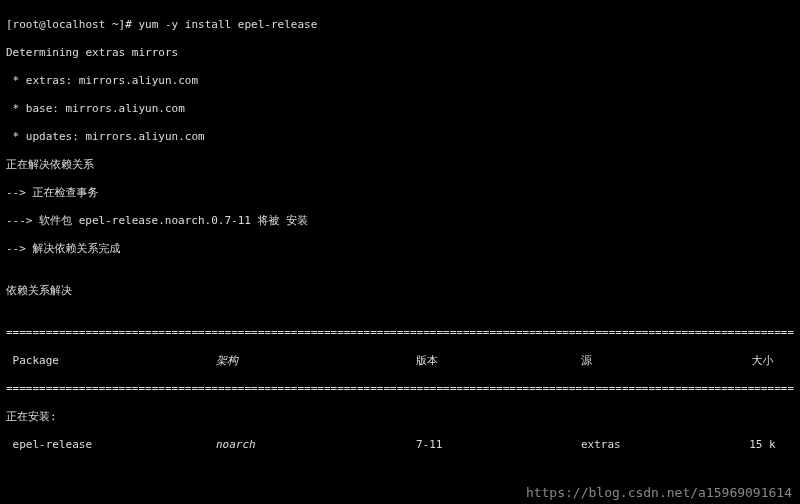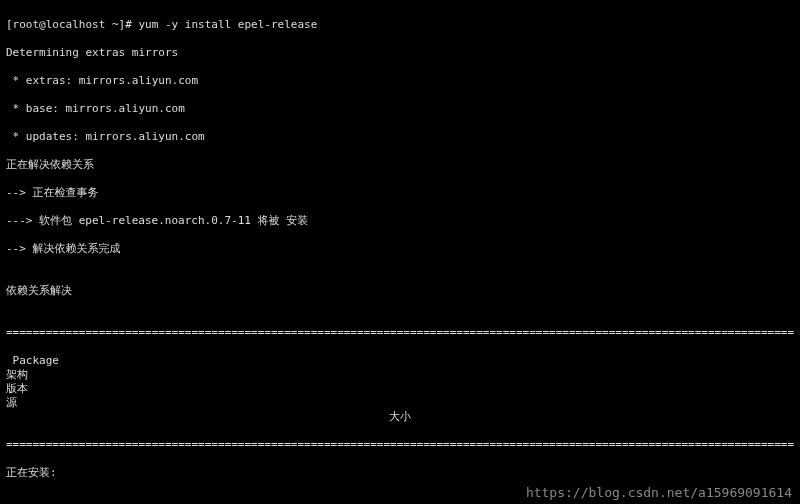--- a/index.html
+++ b/index.html
@@ -16,24 +16,23 @@
     position: relative;
   }
   .term {
     padding: 4px 6px;
     white-space: pre;
   }
   .line { white-space: pre; }
   .row {
     display: flex;
     width: 788px;
-    flex-direction: column;
   }
   .col-pkg  { width: 210px; }
-  .col-arch { width: 200px; }
+  .col-arch { width: 200px; font-style: italic; }
   .col-ver  { width: 165px; }
   .col-repo { width: 150px; }
   .col-size { flex: 1; text-align: center; }
   .divider {
     display: block;
     width: 788px;
     overflow: hidden;
     white-space: pre;
     color: #ddd;
   }
@@ -65,20 +64,27 @@
 <span class="divider">================================================================================================================================</span>
 <div class="row">
   <span class="col-pkg"> Package</span>
   <span class="col-arch">架构</span>
   <span class="col-ver">版本</span>
   <span class="col-repo">源</span>
   <span class="col-size">大小</span>
 </div>
 <span class="divider">================================================================================================================================</span>
 <div class="line">正在安装:</div>
+<div class="row">
+  <span class="col-pkg"> epel-release</span>
+  <span class="col-arch">noarch</span>
+  <span class="col-ver">7-11</span>
+  <span class="col-repo">extras</span>
+  <span class="col-size">15 k</span>
+</div>
 <div class="line"> </div>
 
 
 
 
 
 
 
 
 

